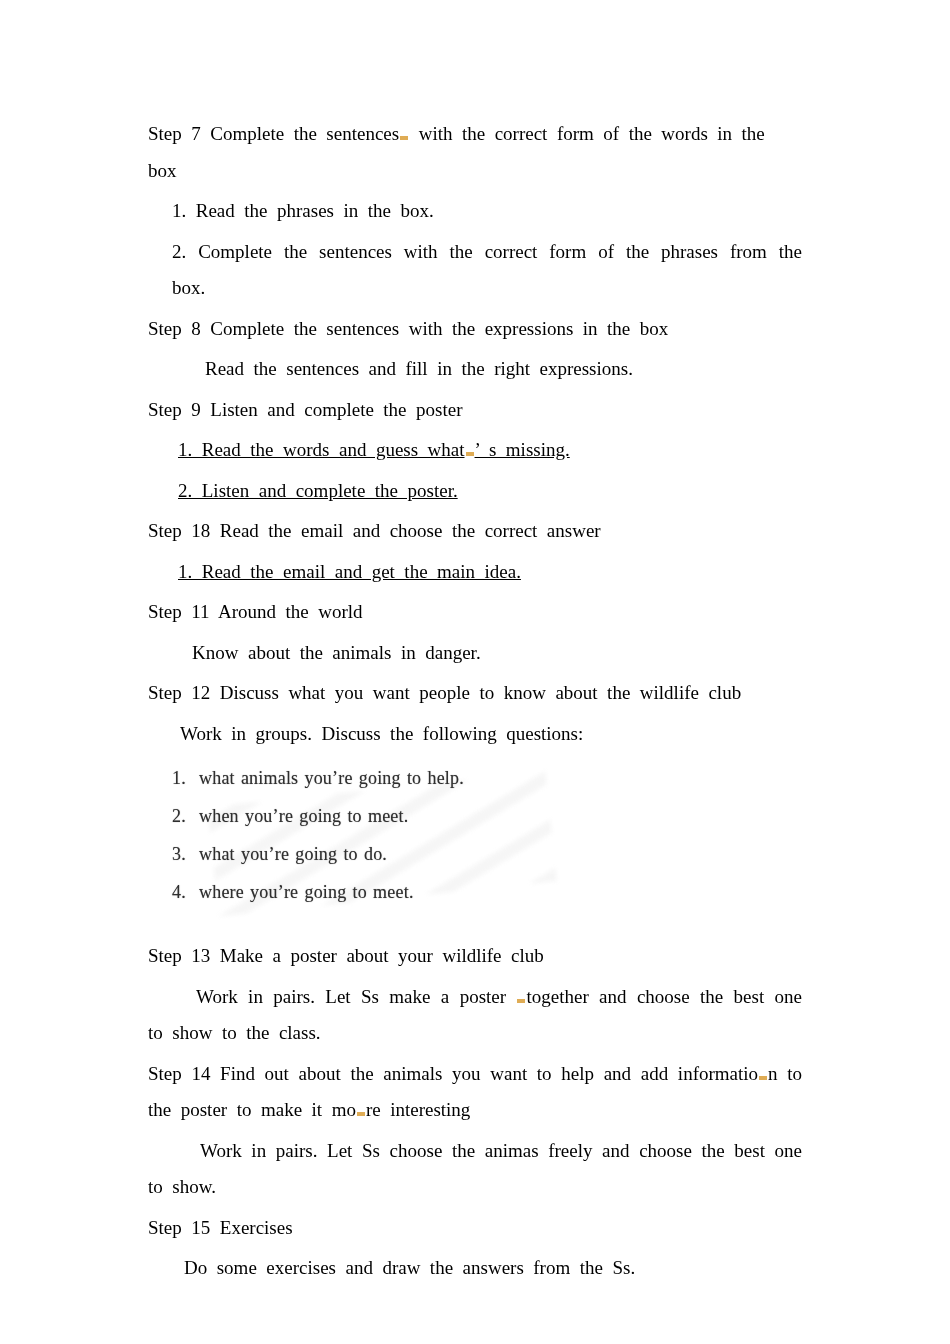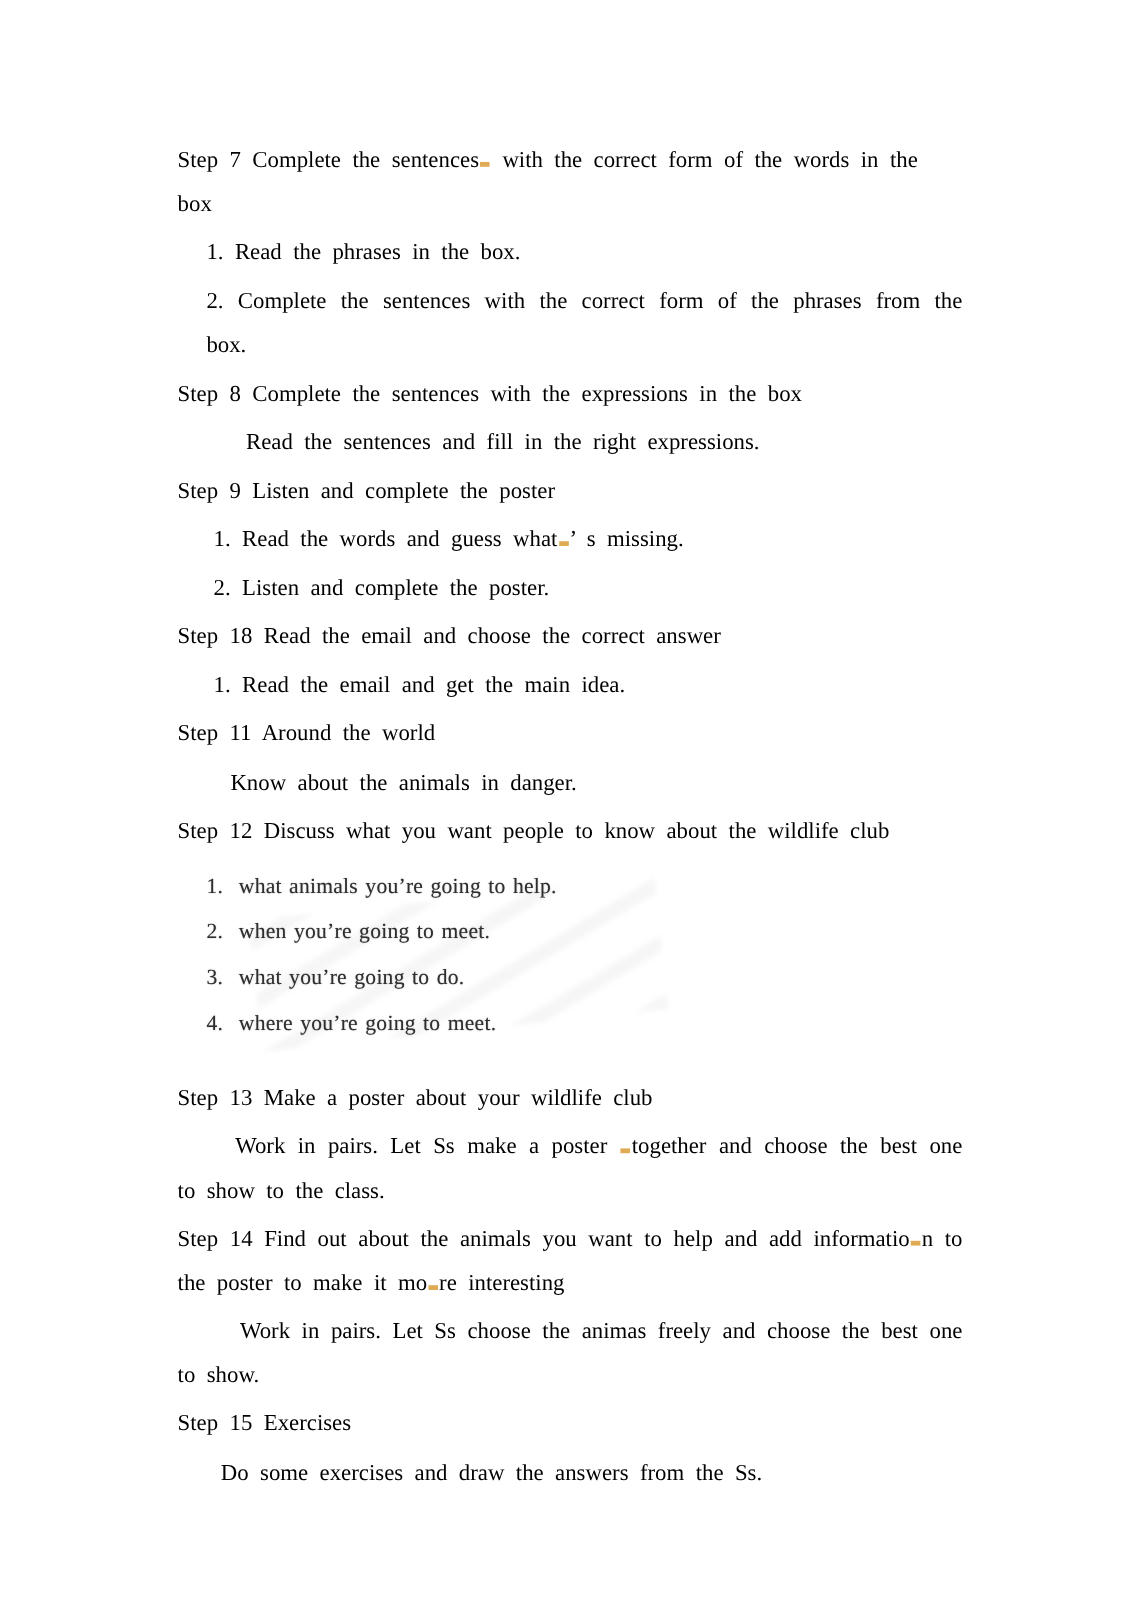--- a/index.html
+++ b/index.html
@@ -16,21 +16,21 @@
   }
   p.ln {
     margin: 4px;
     font-size: 19px;
     line-height: 36.5px;
     word-spacing: 0.25em;
     white-space: normal;
   }
   .just { text-align: justify; }
   .i24 { padding-left: 24px; }
-  .i30 { padding-left: 30px; }
+  .i30 { padding-left: 30px; text-decoration: underline; }
   .fi32 { text-indent: 32px; }
   .fi36 { text-indent: 36px; }
   .fi44 { text-indent: 44px; }
   .fi48 { text-indent: 48px; }
   .fi52 { text-indent: 52px; }
   .fi57 { text-indent: 57px; }
   .mark {
     display: inline-block;
     width: 8px;
     height: 4px;
@@ -98,20 +98,21 @@
 
   <p class="ln i30">1. Read the email and get the main idea.</p>
 
 
   <p class="ln">Step 11 Around the world</p>
 
   <p class="ln fi44">Know about the animals in danger.</p>
 
   <p class="ln">Step 12 Discuss what you want people to know about the wildlife club</p>
 
+  <p class="ln fi32">Work in groups. Discuss the following questions:</p>
 
   <div class="img-block">
     <div class="wm"></div>
     <div class="q-row"><span class="q-num">1.</span><span>what animals you’re going to help.</span></div>
     <div class="q-row"><span class="q-num">2.</span><span>when you’re going to meet.</span></div>
     <div class="q-row"><span class="q-num">3.</span><span>what you’re going to do.</span></div>
     <div class="q-row"><span class="q-num">4.</span><span>where you’re going to meet.</span></div>
   </div>
 
   <p class="ln">Step 13 Make a poster about your wildlife club</p>

